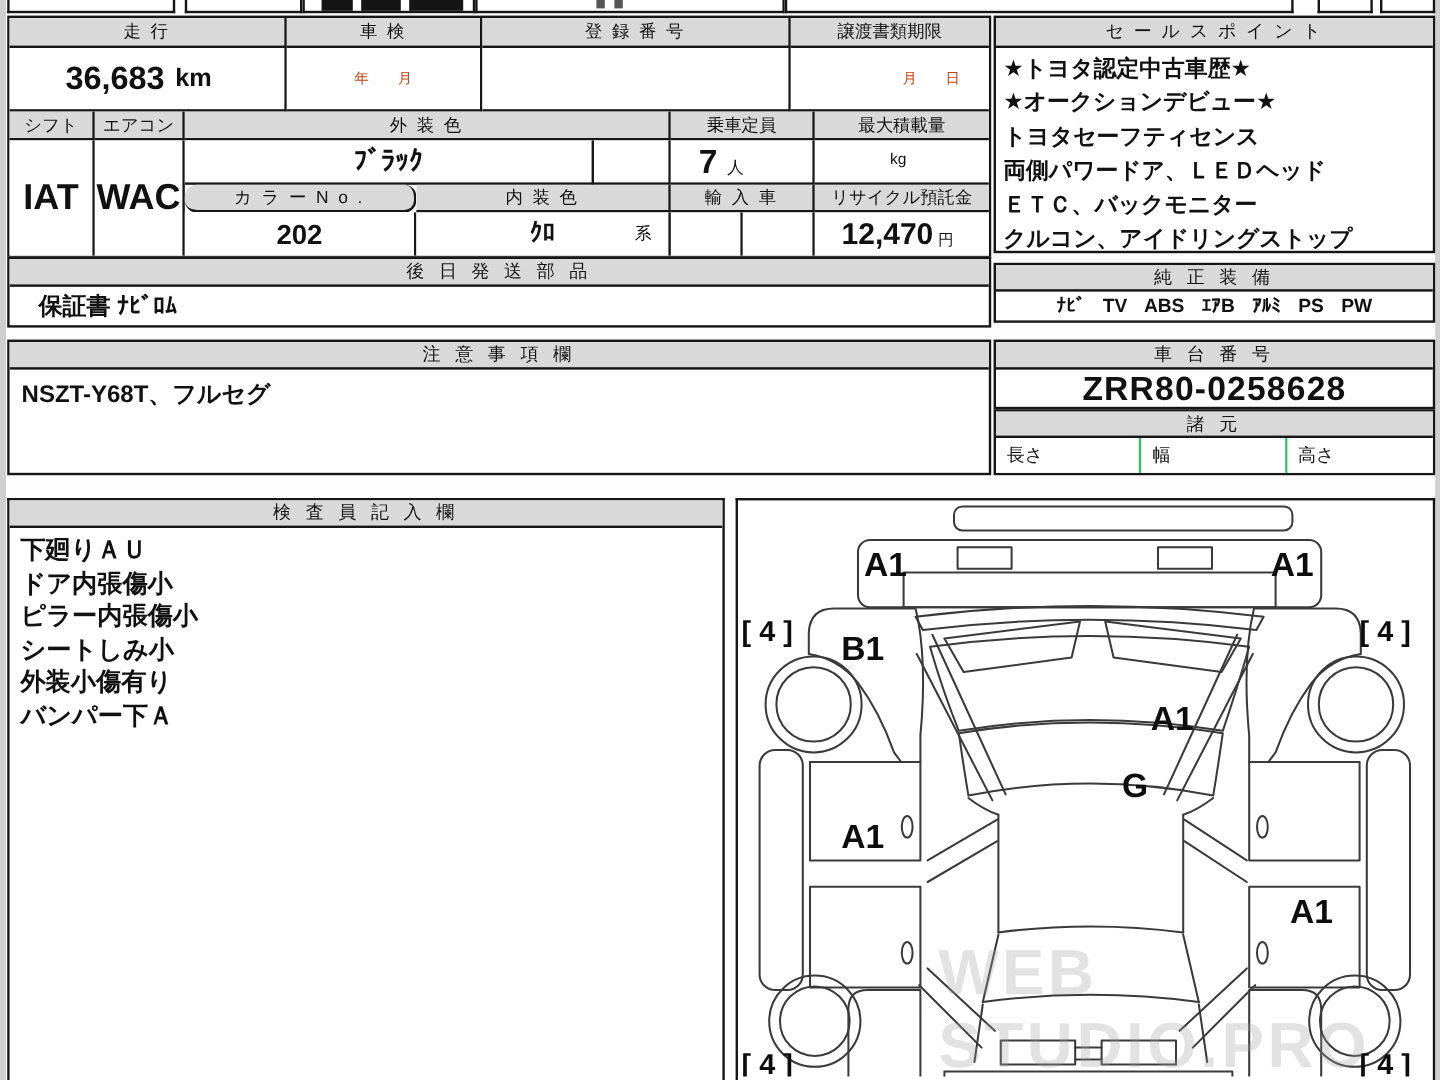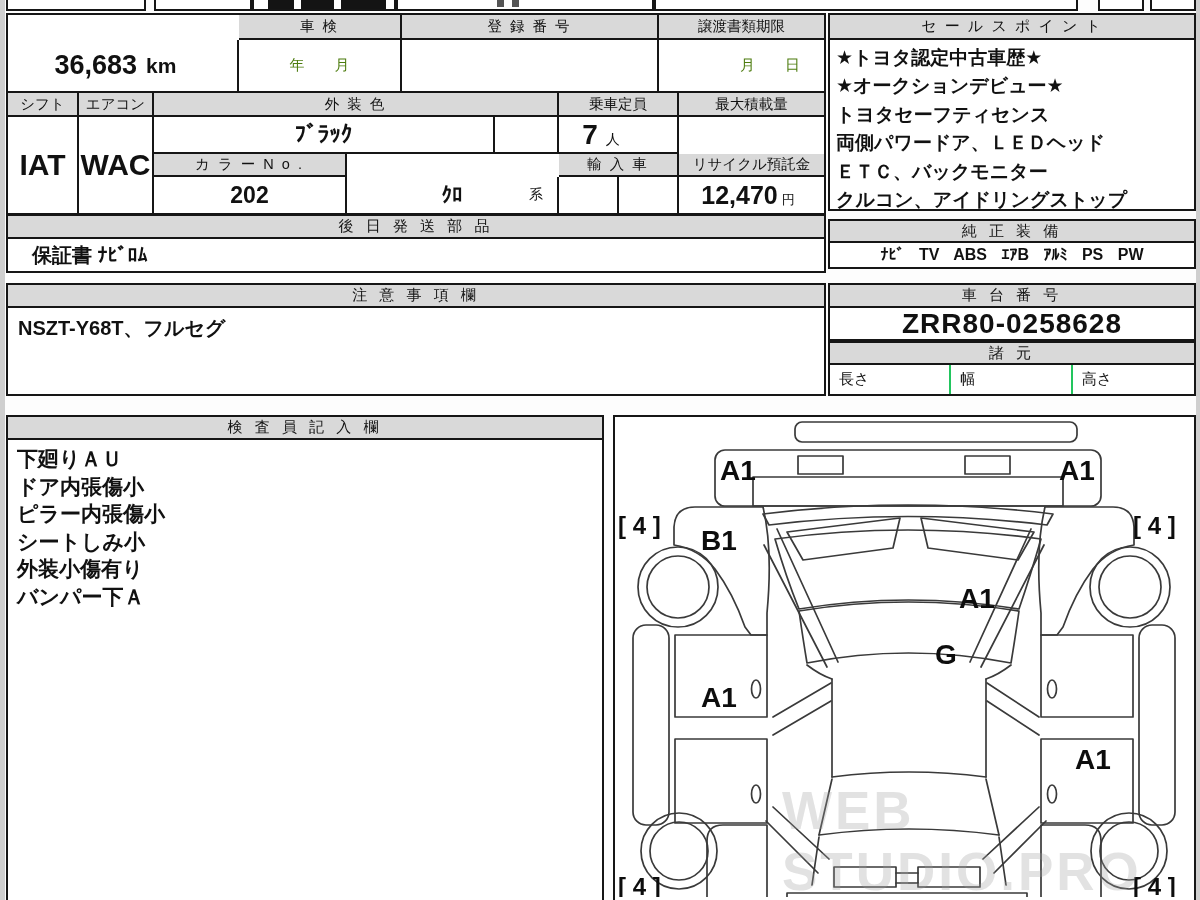--- a/index.html
+++ b/index.html
@@ -15,21 +15,21 @@
   
   .tl{display:grid;grid-template-columns:71px 75px 85px 108px 55px 93px 64px 60px 40px 20px 145px;
       grid-template-rows:25px 53px 24px 37px 23px 36px;}
   .tl>div{box-sizing:border-box;border-right:2px solid #161616;border-bottom:2px solid #161616;
           display:flex;align-items:center;justify-content:center;overflow:hidden;background:#fff;}
   .tl>.h{background:#d9d9d9;font-size:14.5px;letter-spacing:2px;}
   .tl>.nr{border-right:none;}
   .bigval{font-weight:bold;font-size:30px;}
   .kmcell{justify-content:flex-end;padding-right:14px;font-weight:bold;font-size:27px;}
   .kmunit{font-size:21px;margin-left:9px;}
-  .smalltext{font-size:15px;color:#4d7c0f;}
+  .smalltext{font-size:12px;color:#c2410c;}
   .blackname{font-weight:bold;font-size:23px;}
   .capcell{justify-content:flex-end;padding-right:34px;}
   .capval{font-weight:bold;font-size:28px;}
   .capunit{font-size:14px;margin-left:8px;margin-top:10px;}
   .kgcell{align-items:flex-end;justify-content:flex-end;font-size:13px;padding:0 6px 4px 0;}
   .colorno{font-weight:bold;font-size:23px;}
   .intcell{position:relative;}
   .intval{font-weight:bold;font-size:21px;}
   .intsuffix{position:absolute;right:14px;top:50%;transform:translateY(-50%);font-size:14px;font-weight:normal;}
   .yencell{justify-content:flex-end;padding-right:7px;}
@@ -69,20 +69,21 @@
   <div class="cut" style="left:654px;width:424px;"></div>
   <div class="cut" style="left:1098px;width:46px;"></div>
   <div class="cut" style="left:1150px;width:46px;"></div>
   <div class="frag" style="left:268px;width:26px;height:9px;"></div>
   <div class="frag" style="left:301px;width:33px;height:9px;"></div>
   <div class="frag" style="left:341px;width:45px;height:9px;"></div>
   <div class="frag" style="left:497px;width:7px;height:7px;background:#555;"></div>
   <div class="frag" style="left:512px;width:7px;height:7px;background:#555;"></div>
 
   <div class="box tl" style="left:6px;top:13px;width:820px;height:202px;">
+    <div class="h" style="grid-area:1/1/2/4;">走 行</div>
     <div class="h" style="grid-area:1/4/2/6;">車 検</div>
     <div class="h" style="grid-area:1/6/2/10;">登 録 番 号</div>
     <div class="h nr" style="grid-area:1/10/2/12;letter-spacing:0;">譲渡書類期限</div>
 
     <div class="kmcell" style="grid-area:2/1/3/4;">
       <span>36,683</span>
       <span class="kmunit">km</span>
     </div>
     <div class="smalltext" style="grid-area:2/4/3/6;">年　　月</div>
     <div style="grid-area:2/6/3/10;"></div>
@@ -96,22 +97,24 @@
 
     <div class="bigval nbb" style="grid-area:4/1/7/2;">IAT</div>
     <div class="bigval nbb" style="grid-area:4/2/7/3;">WAC</div>
 
     <div class="blackname" style="grid-area:4/3/5/7;">ﾌﾞﾗｯｸ</div>
     <div style="grid-area:4/7/5/8;"></div>
     <div class="capcell" style="grid-area:4/8/5/11;">
       <span class="capval">7</span>
       <span class="capunit">人</span>
     </div>
-
-    <div class="h" style="grid-area:5/3/6/5;">カ ラ ー N o .</div>
+    <div class="kgcell nr" style="grid-area:4/11/5/12;">kg</div>
+
+    <div class="h" style="grid-area:5/3/6/5;border-radius:10px;">カ ラ ー N o .</div>
+    <div class="h" style="grid-area:5/5/6/8;">内 装 色</div>
     <div class="h" style="grid-area:5/8/6/11;">輸 入 車</div>
     <div class="h nr" style="grid-area:5/11/6/12;letter-spacing:0;">リサイクル預託金</div>
 
     <div class="colorno nbb" style="grid-area:6/3/7/5;">202</div>
     <div class="intcell nbb" style="grid-area:6/5/7/8;">
       <span class="intval">ｸﾛ</span>
       <span class="intsuffix">系</span>
     </div>
     <div class="nbb" style="grid-area:6/8/7/9;"></div>
     <div class="nbb" style="grid-area:6/9/7/11;"></div>

